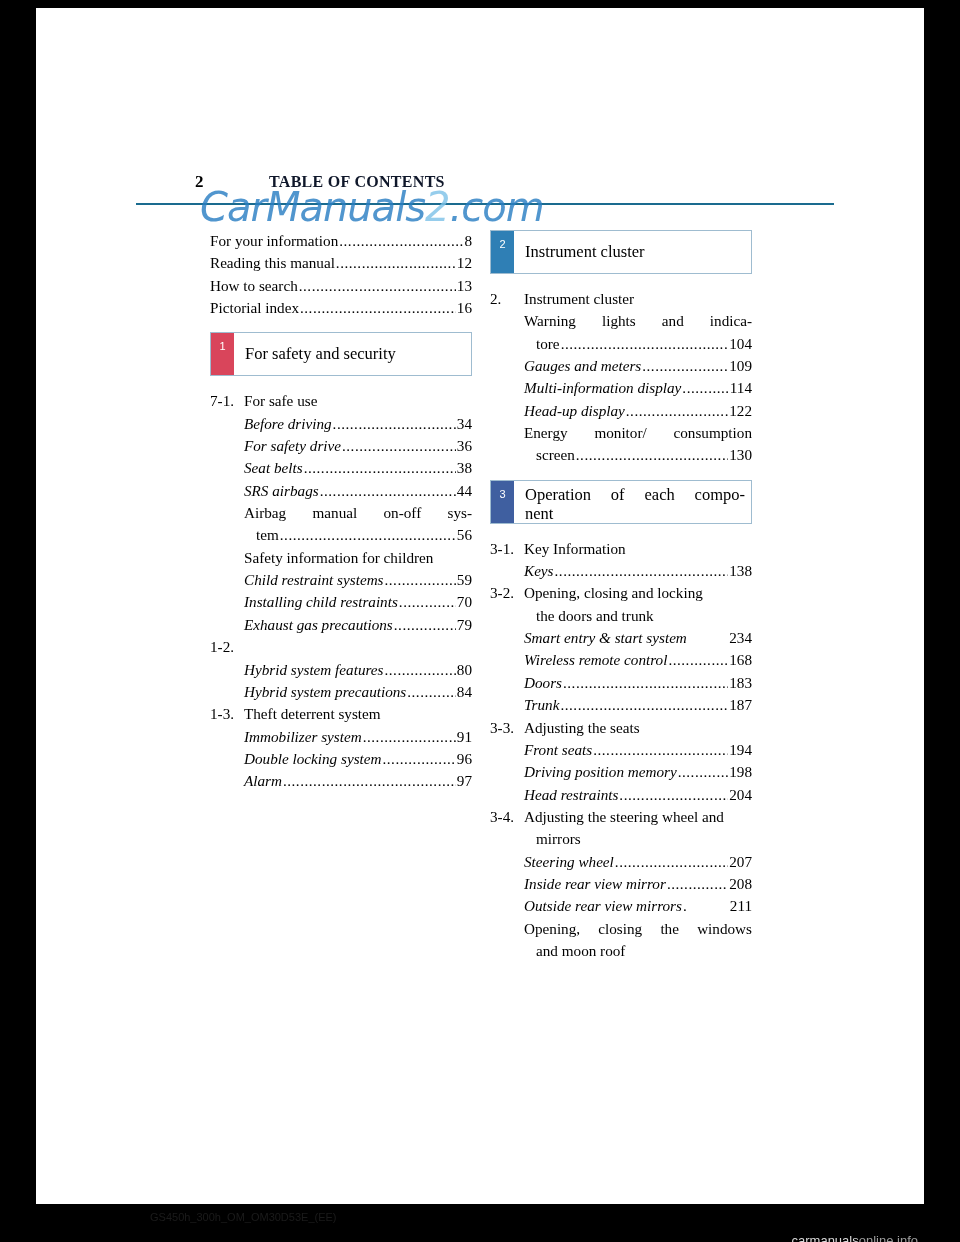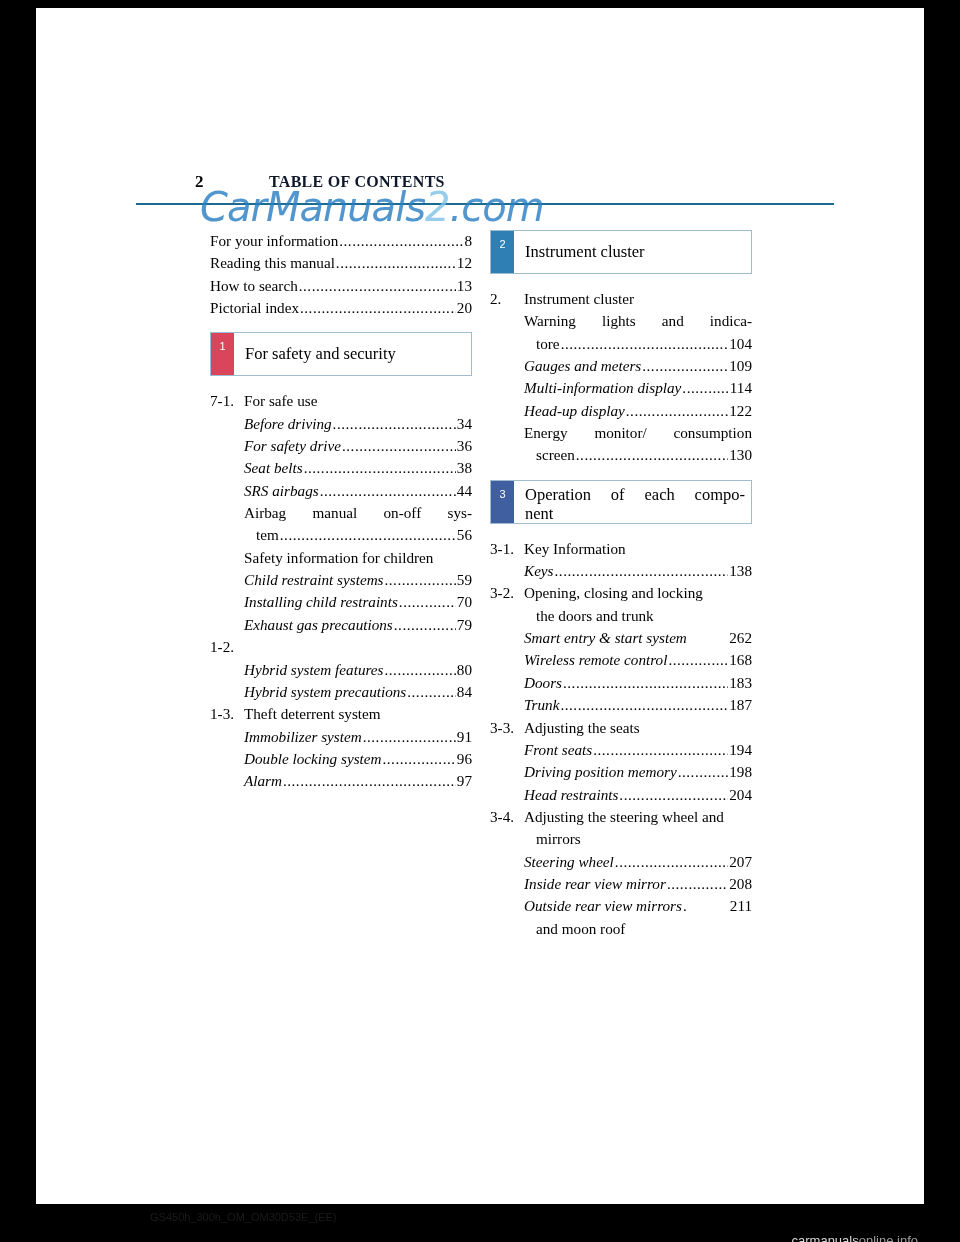--- a/index.html
+++ b/index.html
@@ -249,21 +249,21 @@
         <span class="pg">12</span>
       </div>
       <div class="entry">
         <span class="lbl">How to search</span>
         <span class="dots">......................................................</span>
         <span class="pg">13</span>
       </div>
       <div class="entry">
         <span class="lbl">Pictorial index</span>
         <span class="dots">......................................................</span>
-        <span class="pg">20</span>
+        <span class="pg">16</span>
       </div>
 
       <div class="banner">
         <div class="banner-num red">1</div>
         <div class="banner-txt">For safety and security</div>
       </div>
 
       <div class="entry">
         <span class="num">7-1.</span>
         <span class="head-txt">For safe use</span>
@@ -415,21 +415,21 @@
       <div class="head-wrap">
         <span class="num">3-2.</span>
         <span class="t">Opening, closing and locking</span>
       </div>
       <div class="sub-plain2">
         <span>the doors and trunk</span>
       </div>
       <div class="sub">
         <span class="lbl">Smart entry &amp; start system</span>
         <span class="dots">&nbsp;</span>
-        <span class="pg">262</span>
+        <span class="pg">234</span>
       </div>
       <div class="sub">
         <span class="lbl">Wireless remote control</span>
         <span class="dots">......................................................</span>
         <span class="pg">168</span>
       </div>
       <div class="sub">
         <span class="lbl">Doors</span>
         <span class="dots">......................................................</span>
         <span class="pg">183</span>
@@ -476,20 +476,21 @@
         <span class="lbl">Inside rear view mirror</span>
         <span class="dots">......................................................</span>
         <span class="pg">208</span>
       </div>
       <div class="sub">
         <span class="lbl">Outside rear view mirrors</span>
         <span class="dots">.</span>
         <span class="pg">211</span>
       </div>
       <div class="sub-wrap">
+        <div>Opening, closing the windows</div>
         <div style="padding-left:12px;text-align-last:left;">and moon roof</div>
       </div>
 
     </div>
 
     <div class="footer-code" style="position:absolute;left:14px;top:1051px;">GS450h_300h_OM_OM30D53E_(EE)</div>
   </div>
 
   <div class="site-label"><span>carmanuals</span><span class="dark">online.info</span></div>
 </div>

